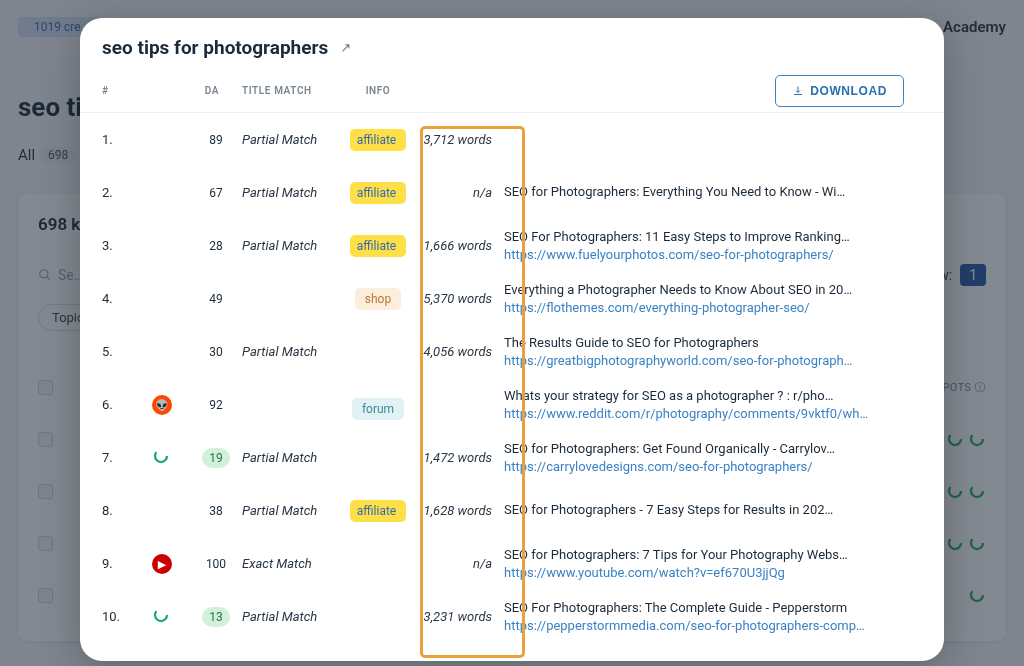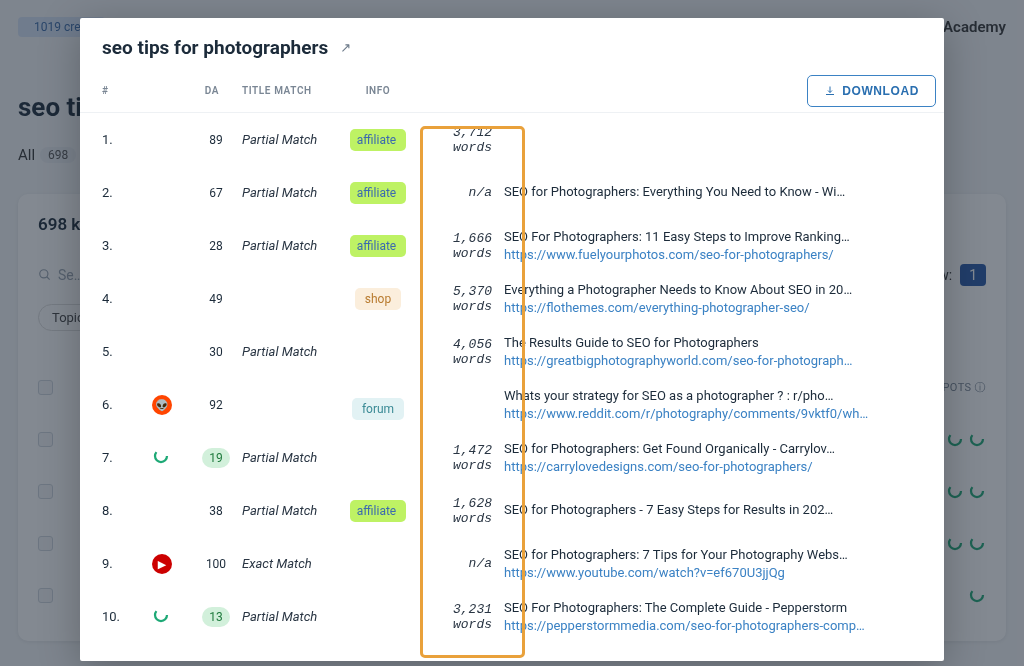--- a/index.html
+++ b/index.html
@@ -147,21 +147,21 @@
     .ring svg { width: 100%; height: 100%; }
 
     
     .modal {
       position: absolute;
       top: 18px;
       left: 80px;
       right: 80px;
       bottom: 5px;
       background: #fff;
-      border-radius: 2px;
+      border-radius: 22px;
       box-shadow: 0 8px 40px rgba(0,0,0,0.25);
       z-index: 10;
       overflow: hidden;
       display: flex;
       flex-direction: column;
     }
     .modal-header {
       padding: 18px 22px 14px 22px;
       display: flex;
       align-items: center;
@@ -192,21 +192,21 @@
     }
     .col-num { width: 50px; }
     .col-icon { width: 30px; }
     .col-da { width: 60px; text-align: center; }
     .col-match { width: 100px; }
     .col-info { width: 72px; text-align: center; }
     .col-words { width: 90px; text-align: right; padding-right: 12px; }
     .col-result { flex: 1; }
     .download-btn {
       position: absolute;
-      right: 8px;
+      right: 40px;
       top: 2px;
       border: 1px solid #3b82c4;
       color: #2a6fb0;
       background: #fff;
       padding: 8px 16px;
       border-radius: 5px;
       font-size: 12px;
       letter-spacing: 0.6px;
       font-weight: 600;
       display: flex;
@@ -240,28 +240,27 @@
       font-size: 13px;
       font-style: italic;
       color: #2a3644;
     }
     .info-badge {
       display: inline-block;
       padding: 4px 10px;
       border-radius: 5px;
       font-size: 12px;
     }
-    .badge-affiliate { background: #bef264; color: #3b6aaf; padding-left: 7px; }
+    .badge-affiliate { background: #fde047; color: #3b6aaf; padding-left: 7px; }
     .badge-shop { background: #fbeedc; color: #b87b2f; }
     .badge-forum { background: #e2f2f4; color: #3a8a95; margin-top: 8px; }
     .words-text {
       font-size: 13px;
       font-style: italic;
       color: #2a3644;
-      font-family: Liberation Mono, monospace;
     }
     .result-title {
       font-size: 13px;
       color: #1c2b3a;
       margin-bottom: 3px;
     }
     .result-url {
       font-size: 13px;
       color: #3b82c4;
     }

